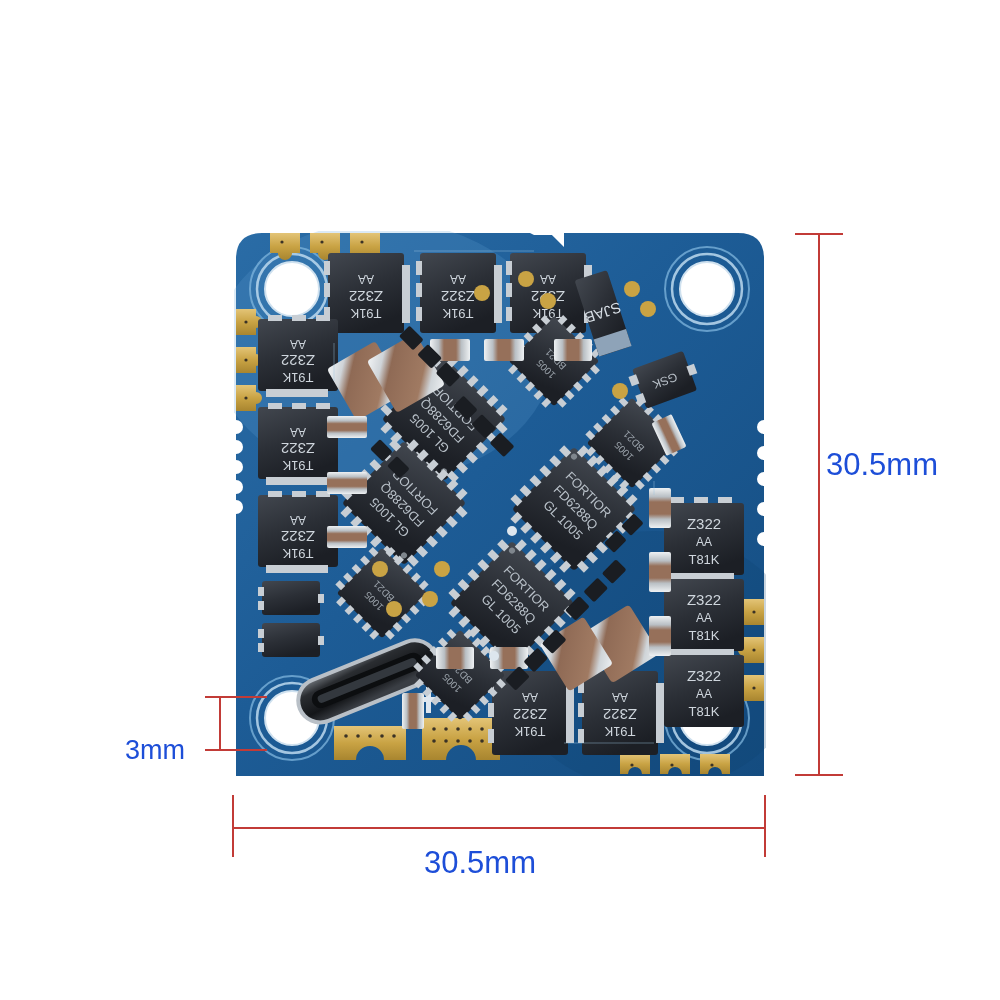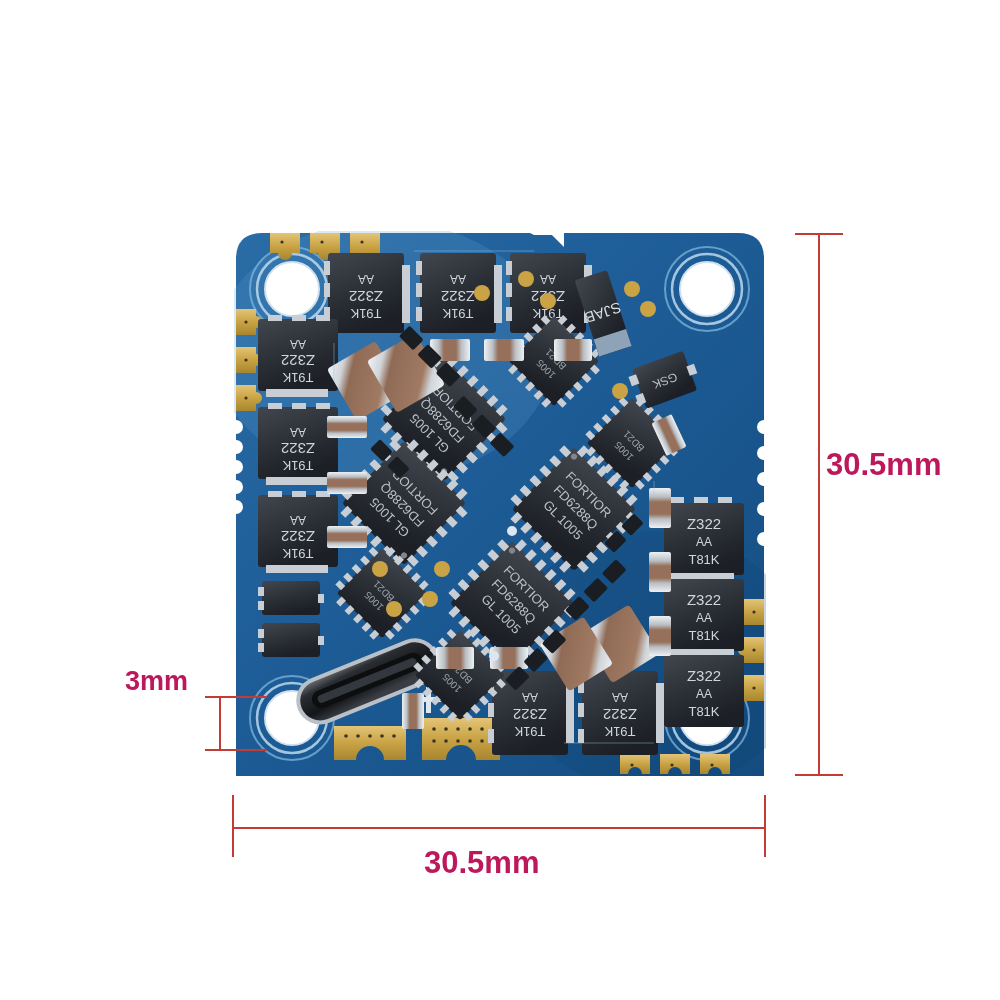--- a/index.html
+++ b/index.html
@@ -38,23 +38,23 @@
     left: 0; top: 0;
     width: 1000px; height: 1000px;
     pointer-events: none;
   }
   .dim-line {
     position: absolute;
     background: #c23b37;
   }
   .dim-label {
     position: absolute;
-    color: #be185d;
+    color: #1d4ed8;
     font-family: "Liberation Sans", sans-serif;
-    font-weight: 700;
+    font-weight: 400;
     white-space: nowrap;
   }
   .dim-v-label {
     font-size: 31px;
     letter-spacing: 0px;
   }
   .dim-h-label {
     font-size: 31px;
   }
   .dim-s-label {
@@ -798,18 +798,18 @@
       <div class="dim-line" style="left:232px; top:795px; width:2px; height:62px;"></div>
       <div class="dim-line" style="left:764px; top:795px; width:2px; height:62px;"></div>
       <div class="dim-line" style="left:232px; top:827px; width:534px; height:2px;"></div>
       <div class="dim-label dim-h-label" style="left:424px; top:845px;">30.5mm</div>
     </div>
 
     <div>
       <div class="dim-line" style="left:205px; top:696px; width:62px; height:2px;"></div>
       <div class="dim-line" style="left:205px; top:749px; width:62px; height:2px;"></div>
       <div class="dim-line" style="left:219px; top:696px; width:2px; height:55px;"></div>
-      <div class="dim-label dim-s-label" style="left:125px; top:666px;">3mm</div>
+      <div class="dim-label dim-s-label" style="left:125px; top:735px;">3mm</div>
     </div>
 
   </div>
 
 </div>
 
 </body></html>

